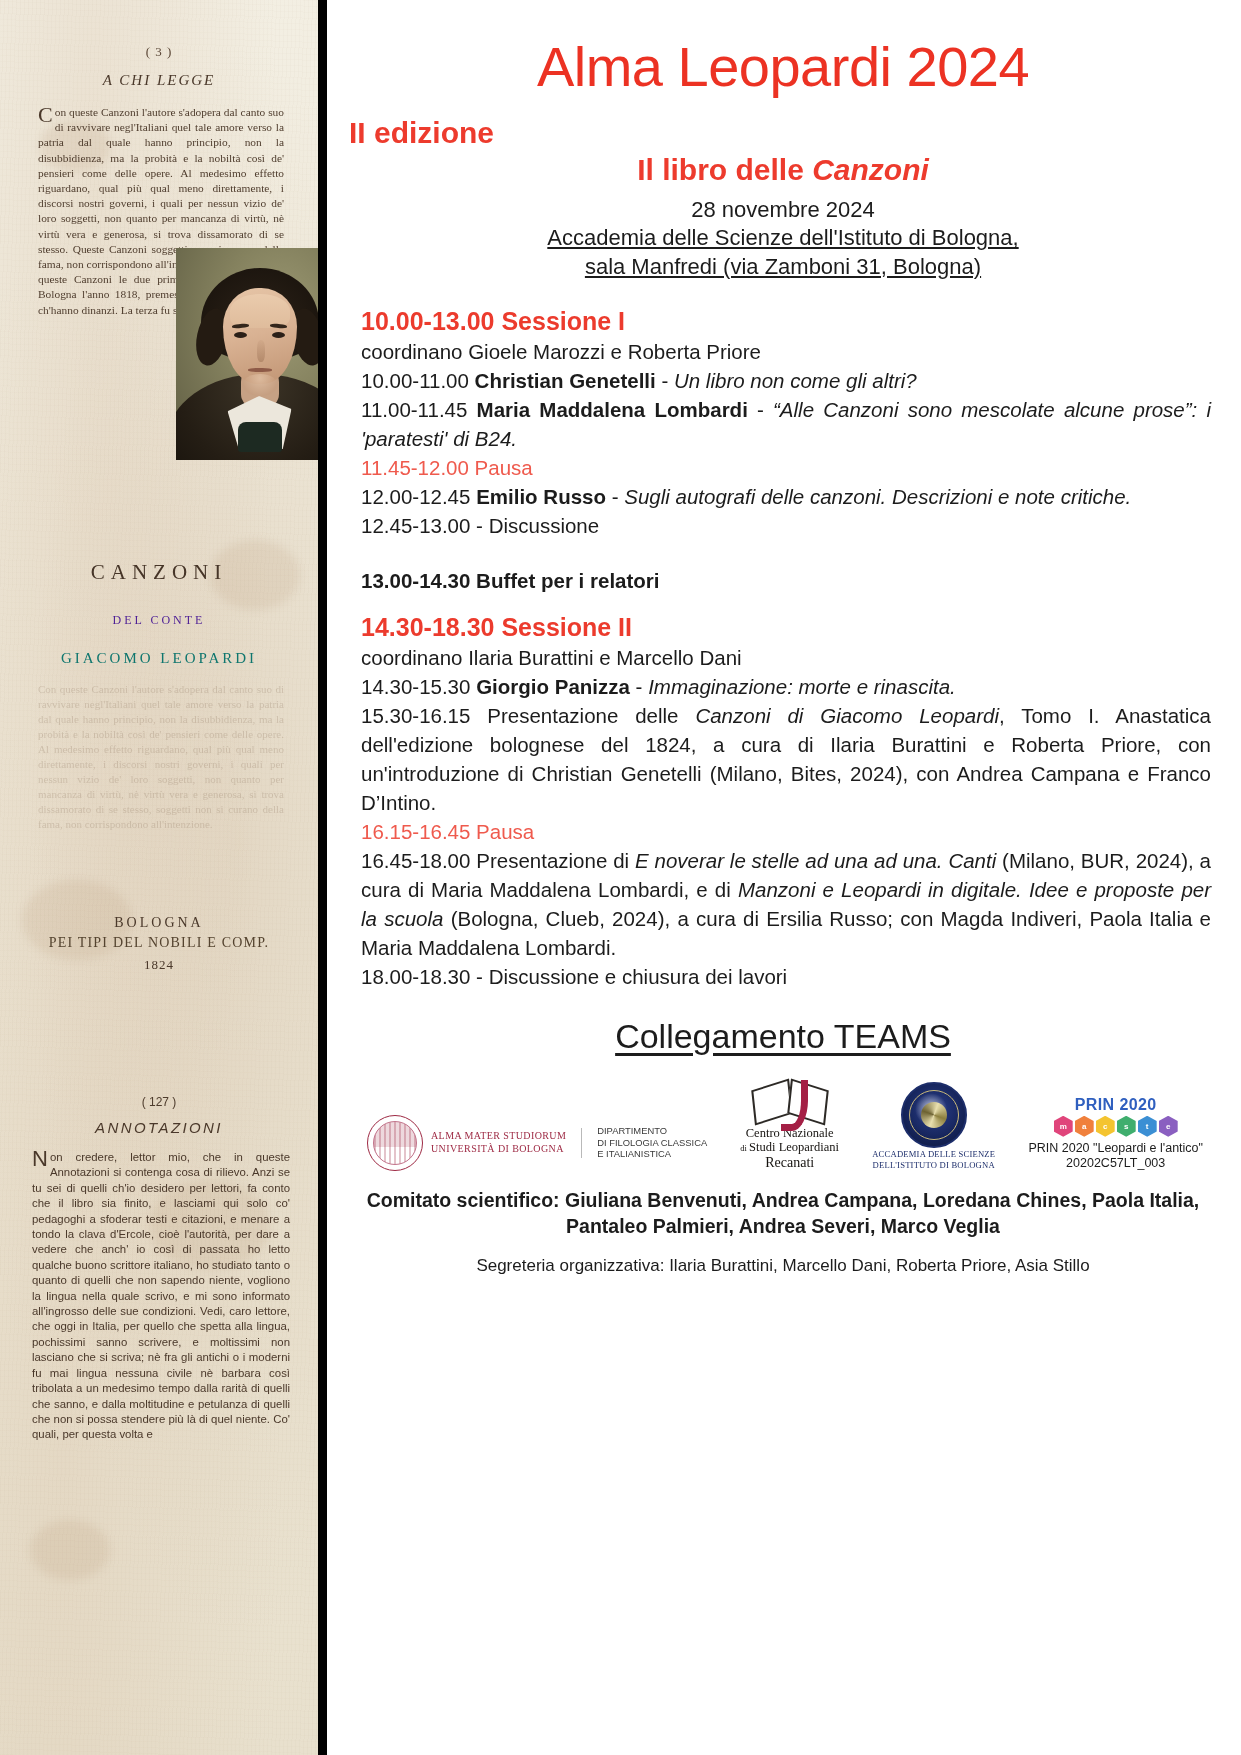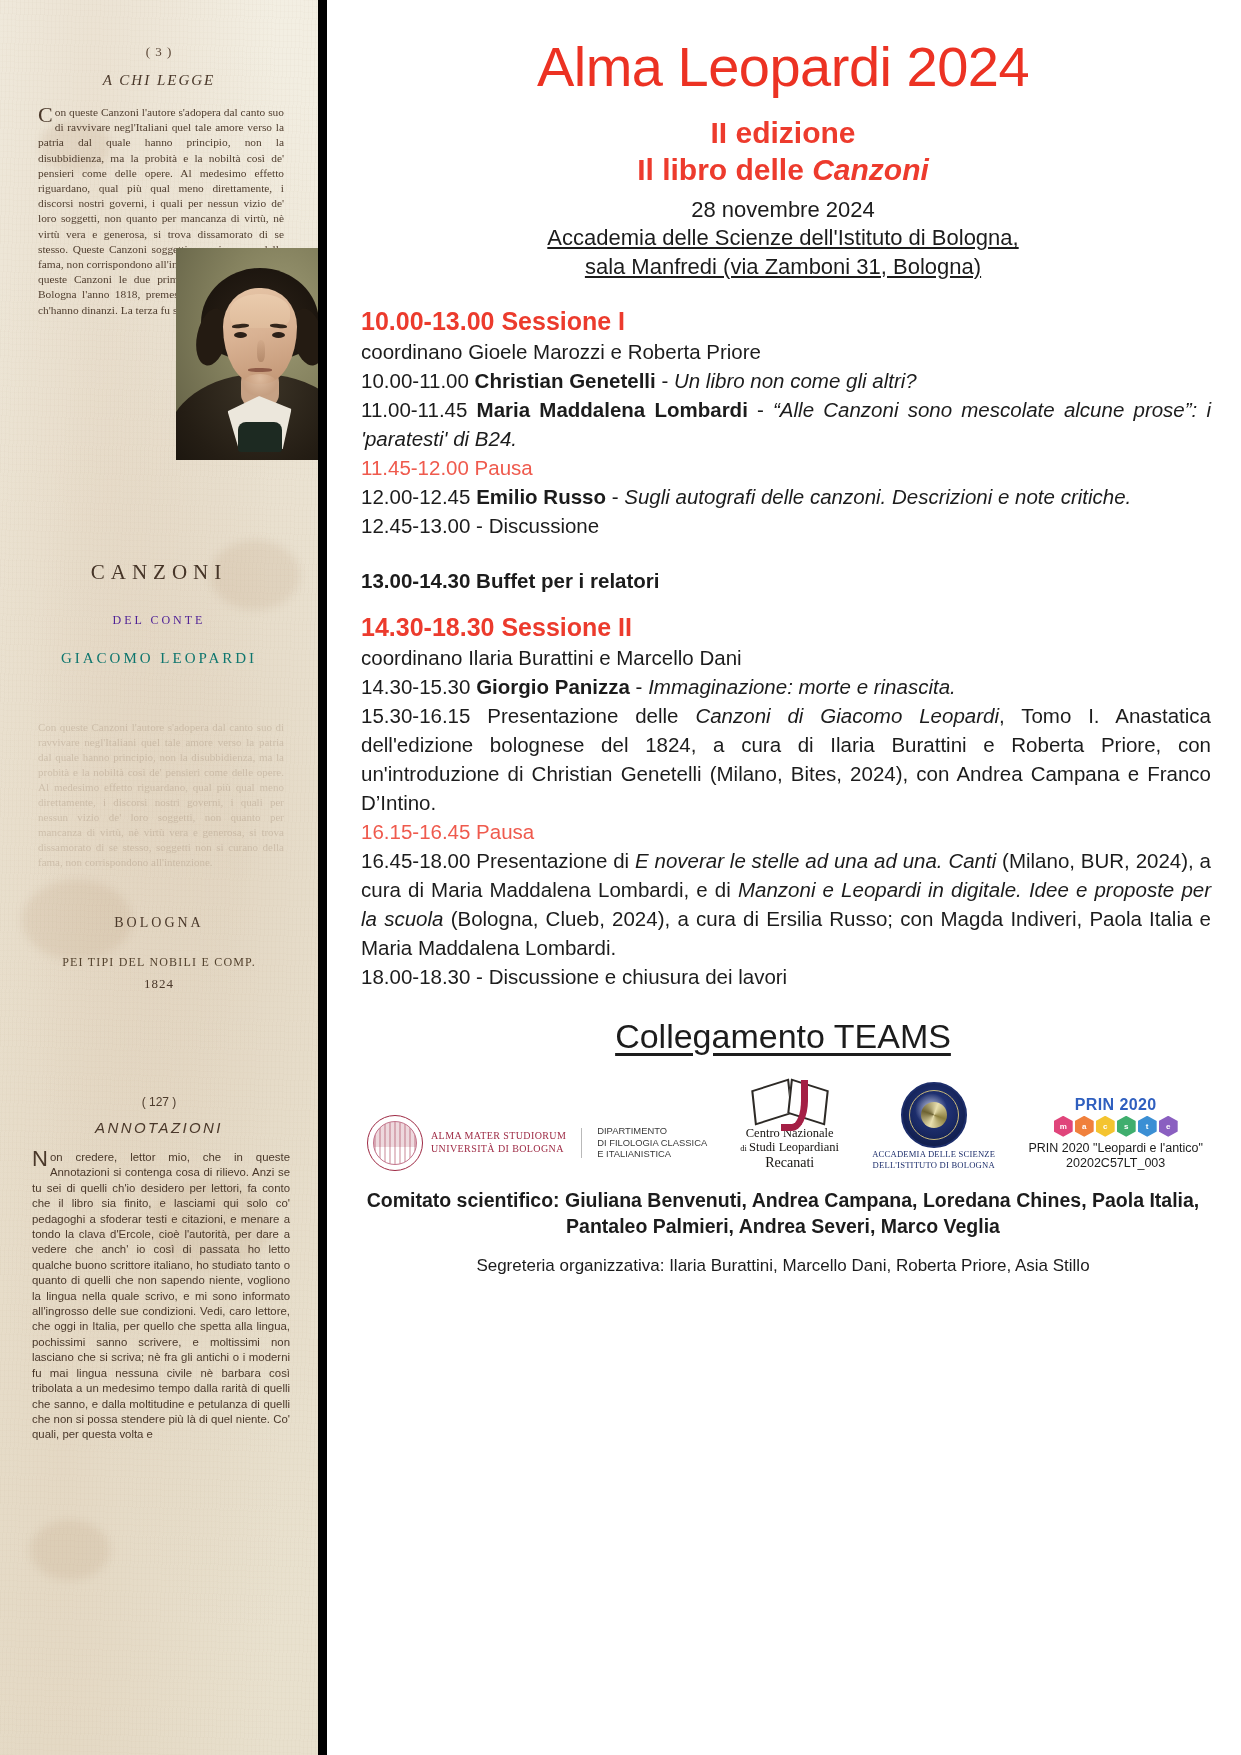--- a/index.html
+++ b/index.html
@@ -117,23 +117,23 @@
     color: #0f766e;
     text-align: center;
   }
   .tb-city {
     font-size: 14px;
     letter-spacing: 3px;
     margin-top: 0;
     color: #4a382a;
   }
   .tb-tipi {
-    font-size: 12px;
+    font-size: 14px;
     letter-spacing: 1.2px;
-    margin-top: 24px;
+    margin-top: 4px;
     color: #54432f;
   }
   .tb-year {
     font-size: 13px;
     letter-spacing: 1px;
     margin-top: 6px;
     color: #4a382a;
   }
   .ghost {
     position: absolute;
@@ -346,21 +346,21 @@
   .main-title {
     text-align: center;
     color: #ec3223;
     font-size: 56px;
     font-weight: 400;
     letter-spacing: -.5px;
     line-height: 1.05;
     margin: 38px 0 0 0;
   }
   .subtitle-1 {
-    text-align: center;
+    text-align: left;
     color: #ed3b2d;
     font-size: 30px;
     font-weight: 700;
     margin-top: 18px;
     line-height: 1.18;
   }
   .subtitle-2 {
     text-align: center;
     color: #ed3b2d;
     font-size: 30px;
@@ -611,21 +611,21 @@
       <div class="pg-head">A CHI LEGGE</div>
       <div class="pg-body"><span class="dropcap">C</span><span>on queste Canzoni l'autore s'adopera dal canto suo di ravvivare negl'Italiani quel tale amore verso la patria dal quale hanno principio, non la disubbidienza, ma la probità e la nobiltà così de' pensieri come delle opere. Al medesimo effetto riguardano, qual più qual meno direttamente, i discorsi nostri governi, i quali per nessun vizio de' loro soggetti, non quanto per mancanza di virtù, nè virtù vera e generosa, si trova dissamorato di se stesso. Queste Canzoni soggetti non si curano della fama, non corrispondono all'intenzione dell'autore. Di queste Canzoni le due prime furono stampate in Bologna l'anno 1818, premessavi allora una lettera ch'hanno dinanzi. La terza fu stampata</span></div>
     </div>
 
     <div class="title-blk" style="top:560px;">
       <div class="tb-canzoni">CANZONI</div>
       <div class="tb-delconte">DEL CONTE</div>
       <div class="tb-author">GIACOMO LEOPARDI</div>
     </div>
 
-    <div class="ghost" style="top:720px;">
+    <div class="ghost" style="top:682px;">
       Con queste Canzoni l'autore s'adopera dal canto suo di ravvivare negl'Italiani quel tale amore verso la patria dal quale hanno principio, non la disubbidienza, ma la probità e la nobiltà così de' pensieri come delle opere. Al medesimo effetto riguardano, qual più qual meno direttamente, i discorsi nostri governi, i quali per nessun vizio de' loro soggetti, non quanto per mancanza di virtù, nè virtù vera e generosa, si trova dissamorato di se stesso, soggetti non si curano della fama, non corrispondono all'intenzione.
     </div>
 
     <div class="title-blk" style="top:915px;">
       <div class="tb-city">BOLOGNA</div>
       <div class="tb-tipi">PEI TIPI DEL NOBILI E COMP.</div>
       <div class="tb-year">1824</div>
     </div>
 
     <div class="ann-blk" style="top:1095px;">

